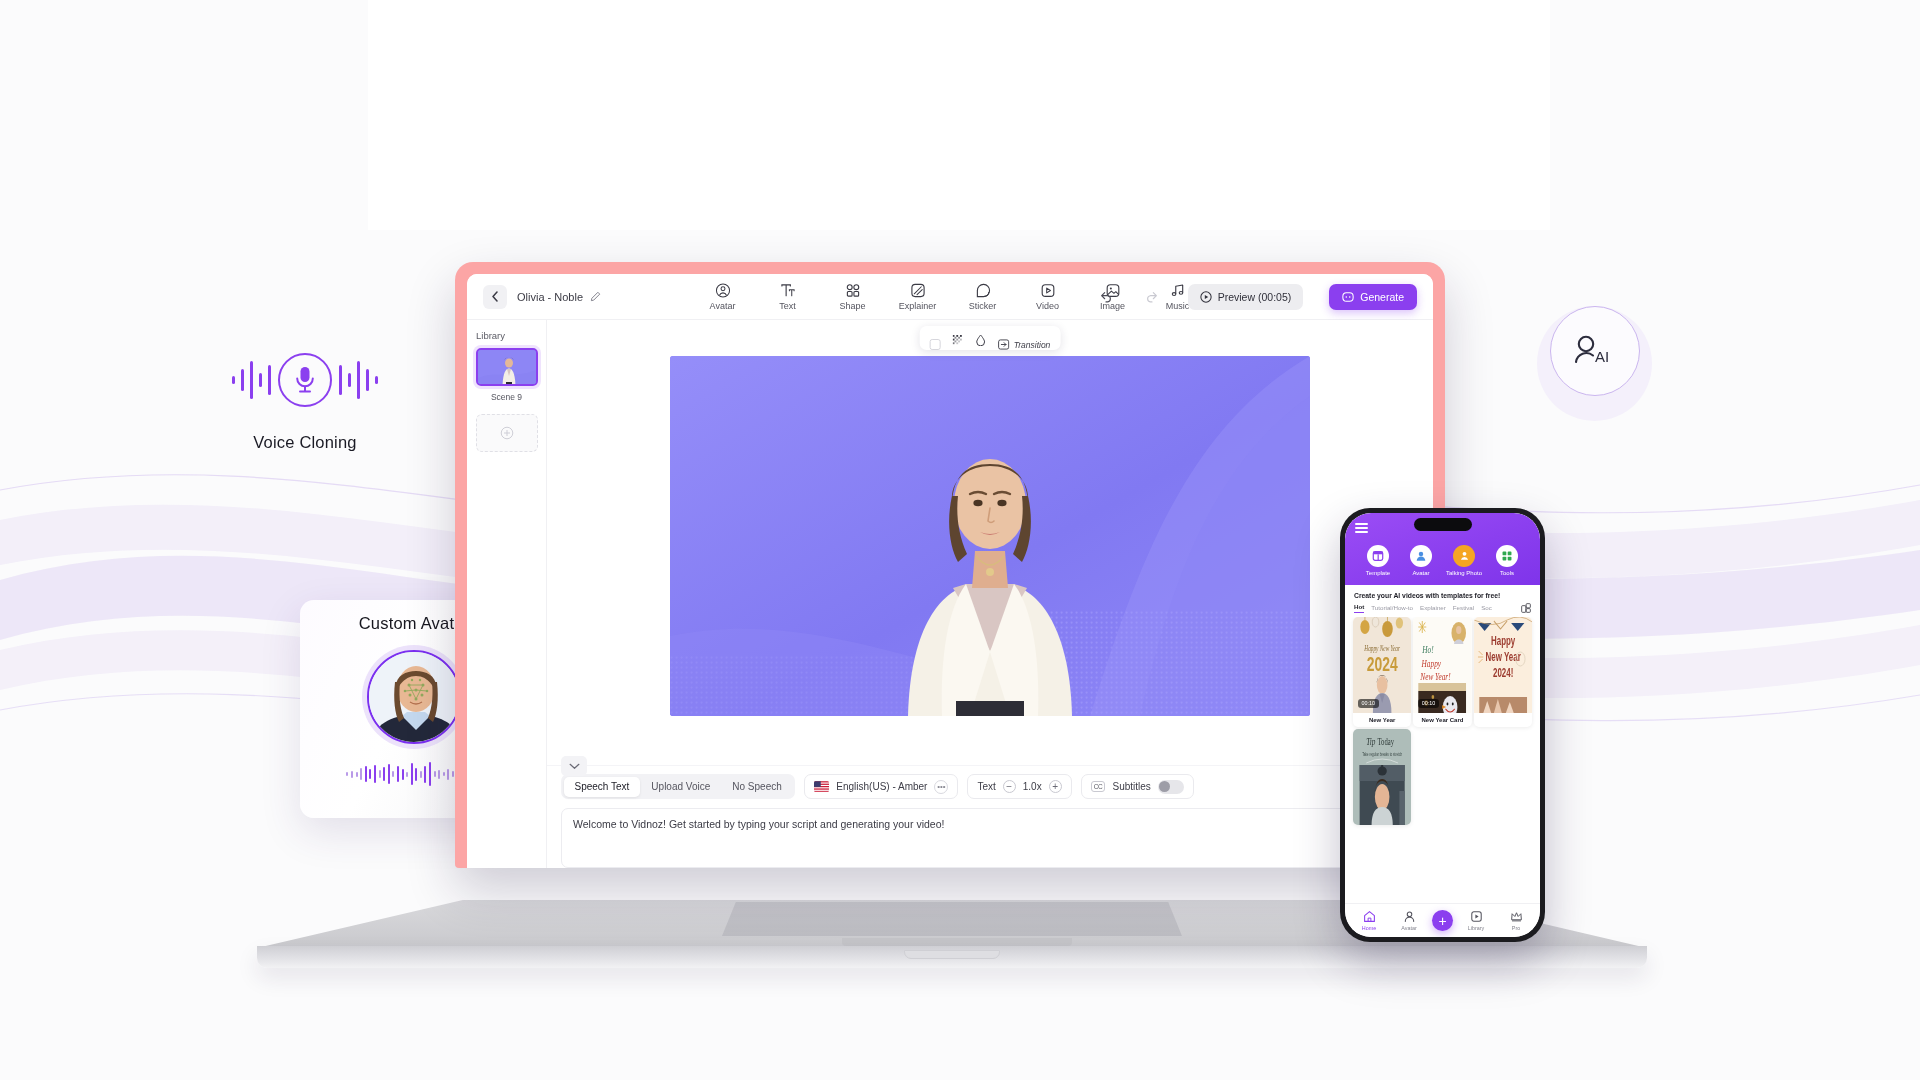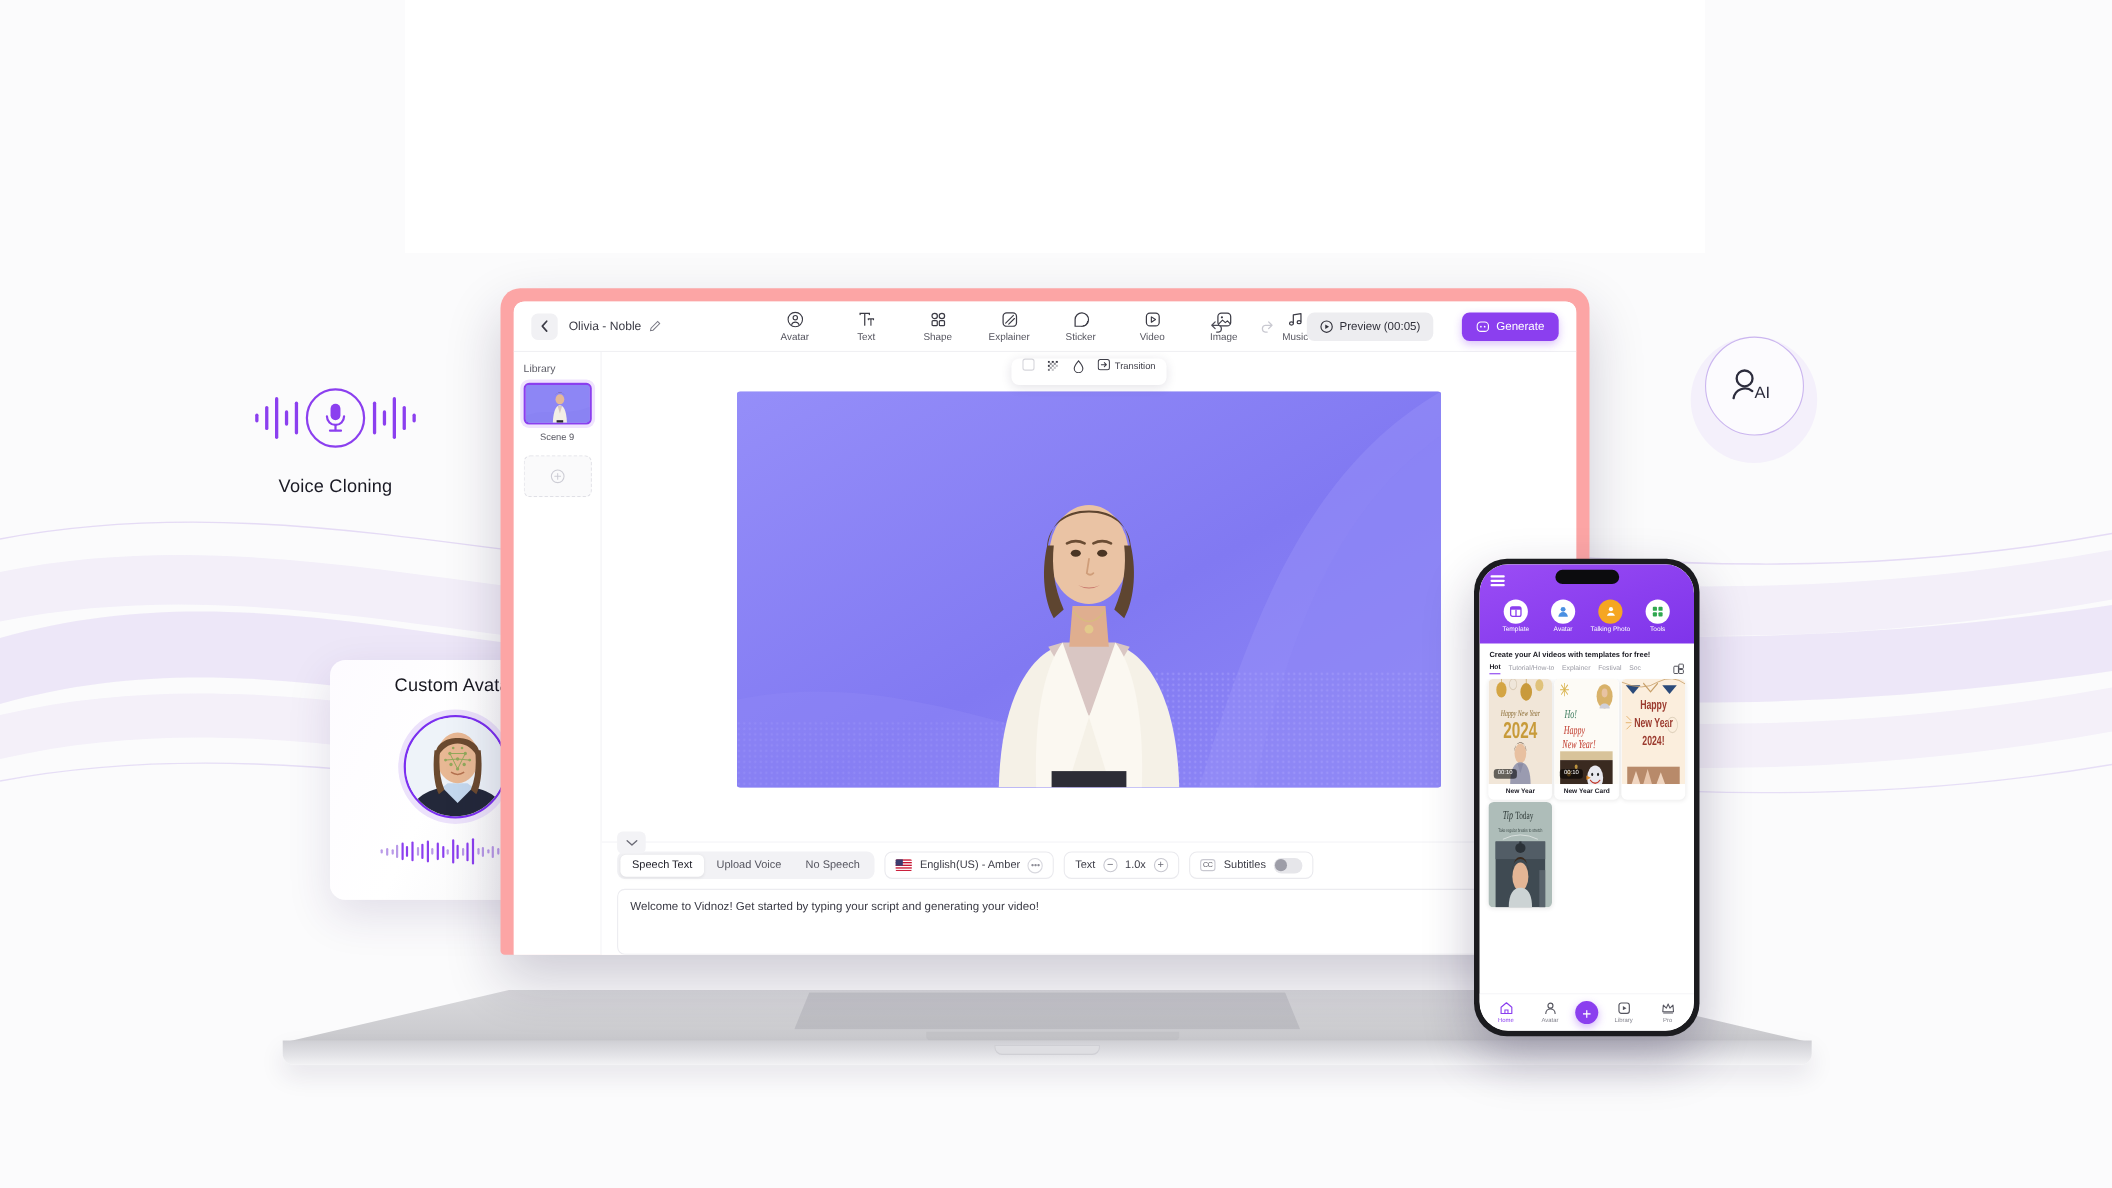--- a/index.html
+++ b/index.html
@@ -157,21 +157,21 @@
   .scene-add{
     width:62px; height:38px; margin-top:12px; border:1px dashed #e0e0e6; border-radius:6px;
     background:#fafafb; display:flex; align-items:center; justify-content:center; cursor:pointer;
   }
 
   .canvas-col{ flex:1; display:flex; flex-direction:column; background:#fff; position:relative; }
   .canvas-wrap{ flex:1; position:relative; display:flex; align-items:flex-start; justify-content:center; padding-top:36px; }
   .float-toolbar{
     position:absolute; top:6px; left:50%; transform:translateX(-50%);
     height:24px; background:#fff; border-radius:7px; box-shadow:0 2px 10px rgba(40,30,70,.13);
-    display:flex; align-items:flex-start; gap:12px; padding:0 10px; z-index:5;
+    display:flex; align-items:flex-end; gap:12px; padding:0 10px; z-index:5;font-style:italic;
   }
   .ft-swatch{ width:11px; height:11px; border:1px solid #d6d6dc; border-radius:2.5px; background:#fff; cursor:pointer;}
   .ft-item{ display:flex; align-items:center; gap:4px; cursor:pointer; font-size:8.5px; color:#3d3d47; }
 
   .video-canvas{
     width:640px; height:360px; border-radius:3px; position:relative; overflow:hidden;
     background:linear-gradient(140deg,#8f88f7 0%, #7f78f2 45%, #8d86f6 100%);
   }
 
   

